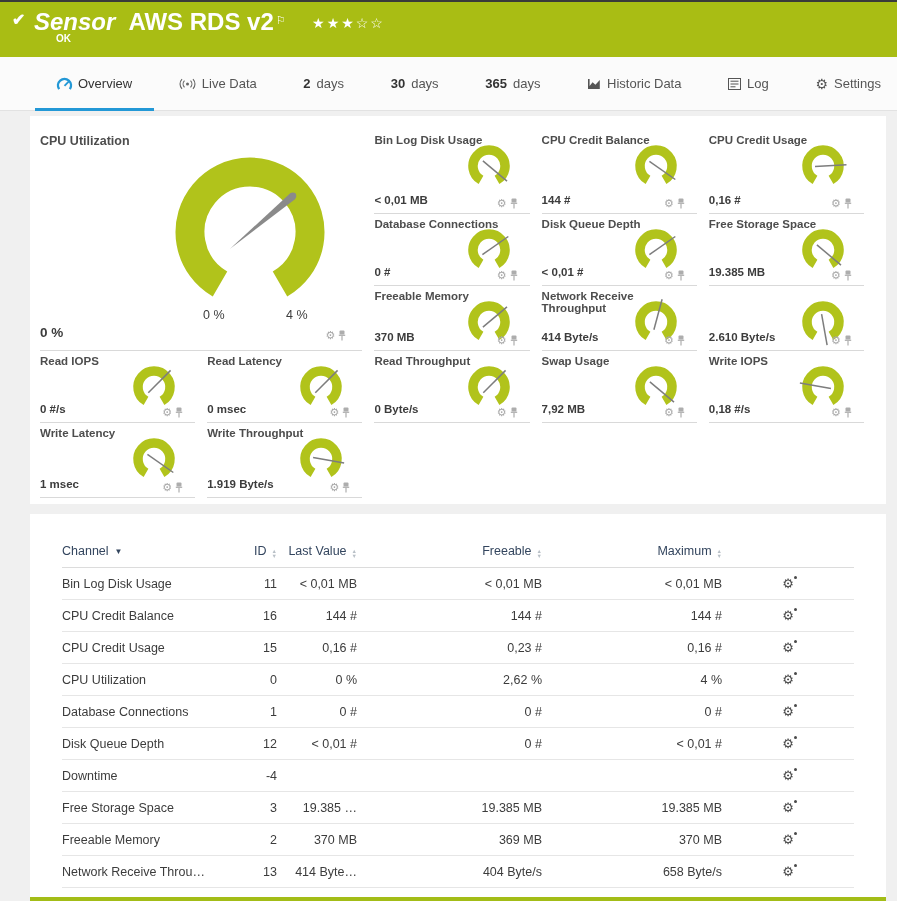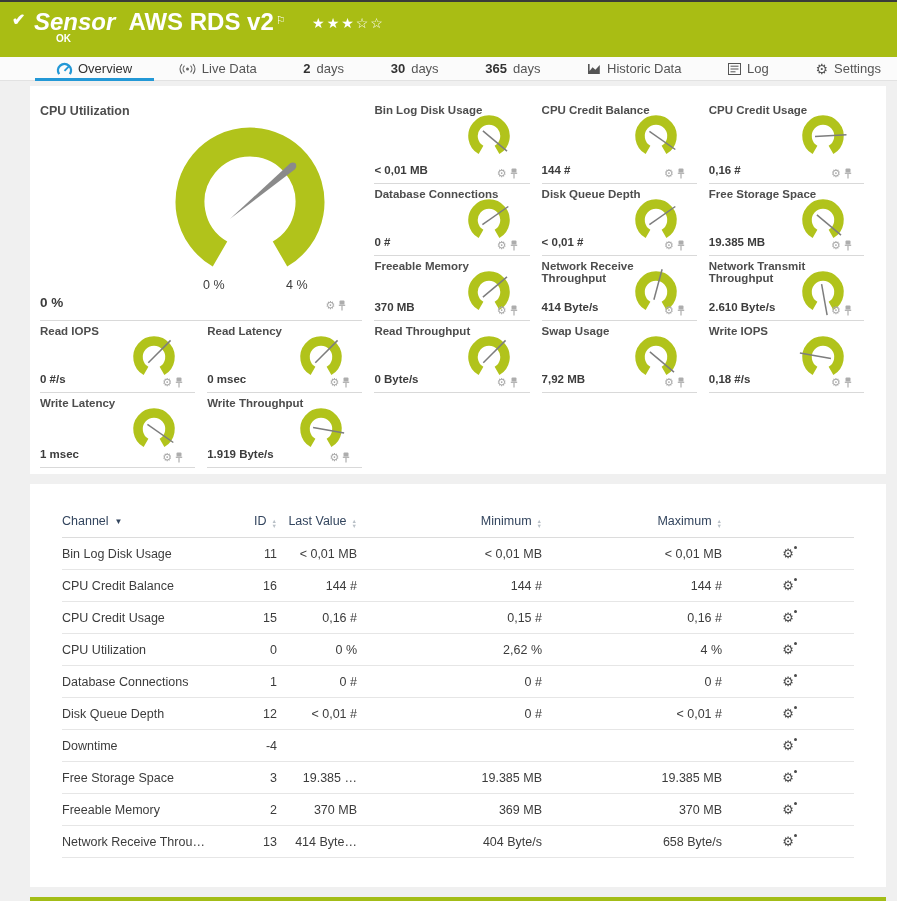--- a/index.html
+++ b/index.html
@@ -12,21 +12,21 @@
   .check { position:absolute; left:12px; top:8px; font-size:16px; font-weight:bold; }
   .title-row { position:absolute; left:34px; top:6px; white-space:nowrap; }
   .kind { font-style:italic; font-size:24px; font-weight:600; margin-right:13px; }
   .sensor-name { font-size:24px; font-weight:bold; }
   .flag { font-size:11px; vertical-align:super; margin-left:2px; }
   .stars { font-size:14px; letter-spacing:2px; margin-left:22px; vertical-align:2px; }
   .status-ok { position:absolute; left:56px; top:31px; font-size:10px; font-weight:bold; }
 
   
   .tab-bar { display:flex; justify-content:space-between; align-items:stretch;
-             height:24px; background:#fbfbfb; border-bottom:1px solid #e2e2e2;
+             height:54px; background:#fbfbfb; border-bottom:1px solid #e2e2e2;
              padding:0 14px 0 55px; }
   .tab { position:relative; display:flex; align-items:center; gap:6px; font-size:13px;
          color:#555; cursor:pointer; padding:0 2px; }
   .tab .tnum { font-weight:bold; color:#333; }
   .tab.active { color:#333; }
   .tab.active::after { content:""; position:absolute; left:-20px; right:-20px; bottom:-1px;
                        height:3px; background:#2398d6; }
   .ticon { display:inline-flex; align-items:center; }
   .gear-glyph { font-size:14px; color:#555; line-height:1; }
 
@@ -312,21 +312,20 @@
           <span class="tpin">
             <svg width="8" height="11" viewBox="0 0 8 11">
               <rect x="1.5" y="0.5" width="5" height="4" rx="1" fill="#adadad"></rect>
               <rect x="0.8" y="4.6" width="6.4" height="1.3" fill="#adadad"></rect>
               <line x1="4" y1="6" x2="4" y2="10.5" stroke="#adadad" stroke-width="1.2"></line>
             </svg>
           </span>
         </div>
       </div>
       <div class="tile" style="grid-area: 3 / 5;">
-        <div class="tile-title">Network Transmit Throughput</div>
         <div class="mini-gauge"><svg width="54" height="46" viewBox="0 0 54 46" style="overflow:visible">
             <path d="M 19.0 36.9 A 16 16 0 1 1 35.0 36.9" fill="none" stroke="#b1c31b" stroke-width="9.5"></path>
             <line x1="25.6" y1="15.1" x2="31.1" y2="46.1" stroke="#7d7d7d" stroke-width="1.5"></line>
           </svg></div>
         <div class="tile-value">2.610 Byte/s</div>
         <div class="tile-icons">
           <span class="tgear">⚙</span>
           <span class="tpin">
             <svg width="8" height="11" viewBox="0 0 8 11">
               <rect x="1.5" y="0.5" width="5" height="4" rx="1" fill="#adadad"></rect>
@@ -479,21 +478,21 @@
         <tr>
           <th class="c0"><span>Channel</span><span class="desc-arrow">▼</span></th>
           <th class="c1"><span>ID</span><span class="updown">
               <span>▲</span>
               <span>▼</span>
             </span></th>
           <th class="c2"><span>Last Value</span><span class="updown">
               <span>▲</span>
               <span>▼</span>
             </span></th>
-          <th class="c3"><span>Minimum</span><span class="updown">
+          <th class="c3"><span>Freeable</span><span class="updown">
               <span>▲</span>
               <span>▼</span>
             </span></th>
           <th class="c4"><span>Maximum</span><span class="updown">
               <span>▲</span>
               <span>▼</span>
             </span></th>
           <th class="c5"><span></span></th>
         </tr>
       </thead>
@@ -511,21 +510,21 @@
           <td class="c1">16</td>
           <td class="c2">144 #</td>
           <td class="c3">144 #</td>
           <td class="c4">144 #</td>
           <td class="c5"><span class="row-gear">⚙<i class="dot"></i></span></td>
         </tr>
         <tr>
           <td class="c0">CPU Credit Usage</td>
           <td class="c1">15</td>
           <td class="c2">0,16 #</td>
-          <td class="c3">0,15 #</td>
+          <td class="c3">0,23 #</td>
           <td class="c4">0,16 #</td>
           <td class="c5"><span class="row-gear">⚙<i class="dot"></i></span></td>
         </tr>
         <tr>
           <td class="c0">CPU Utilization</td>
           <td class="c1">0</td>
           <td class="c2">0 %</td>
           <td class="c3">2,62 %</td>
           <td class="c4">4 %</td>
           <td class="c5"><span class="row-gear">⚙<i class="dot"></i></span></td>

